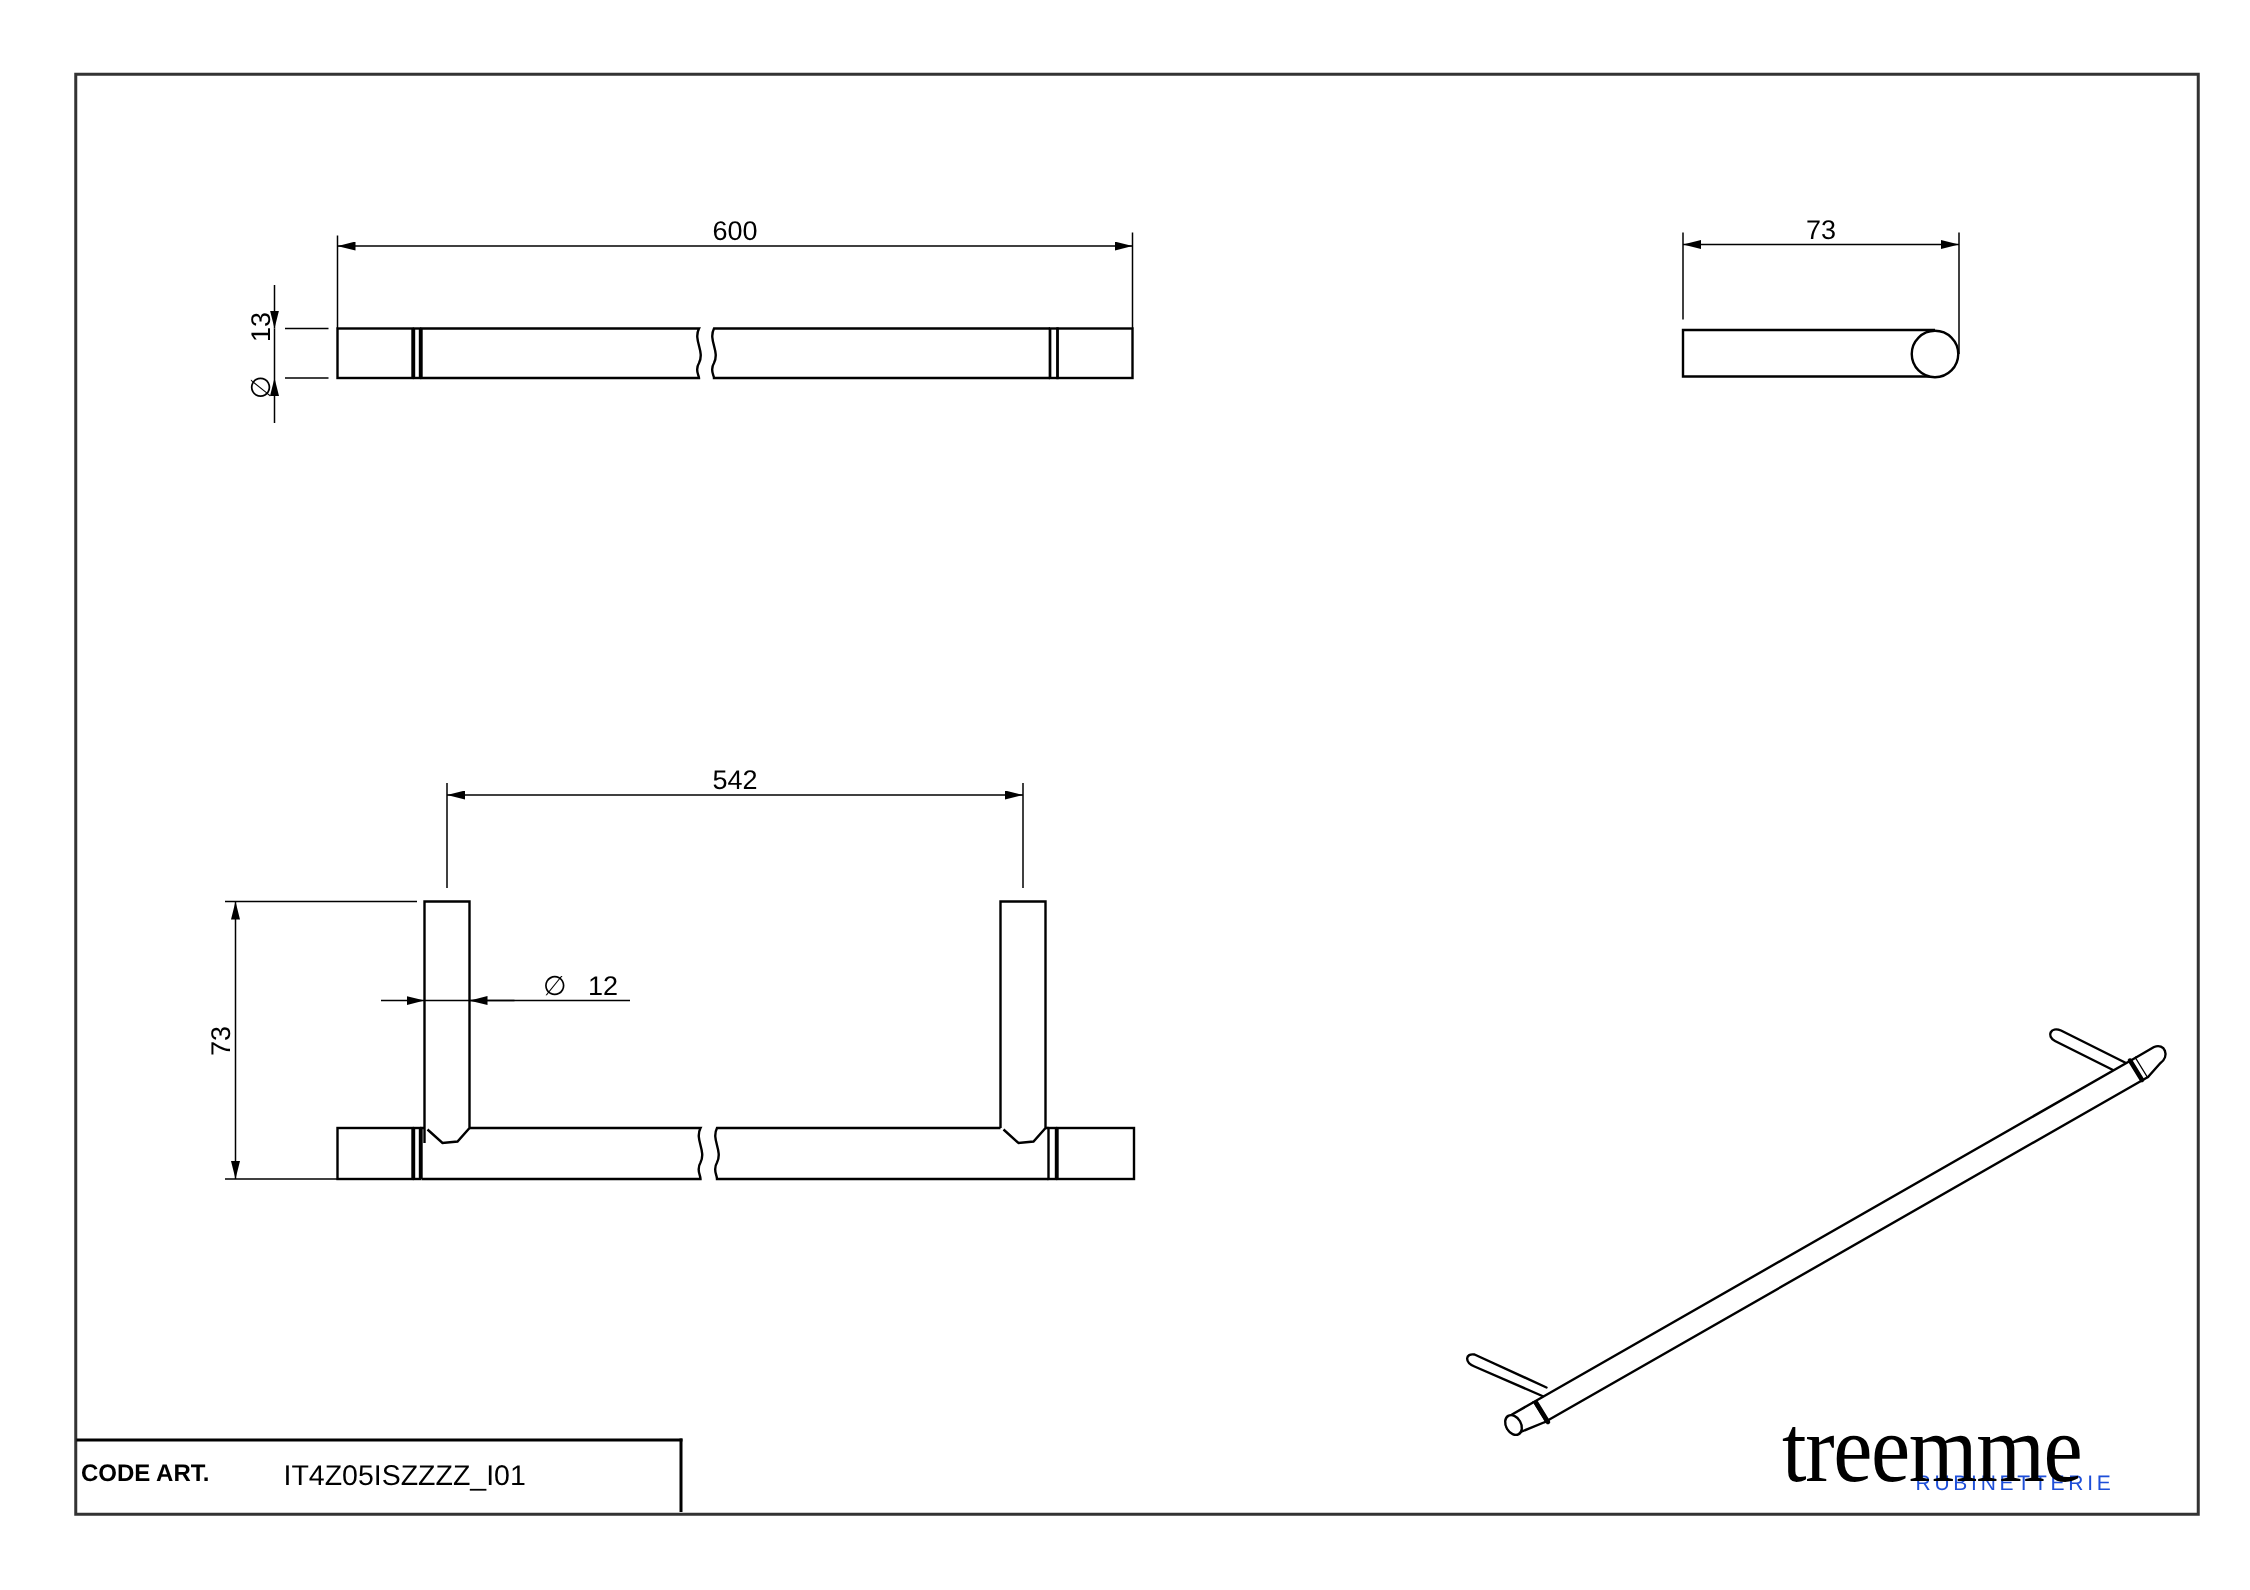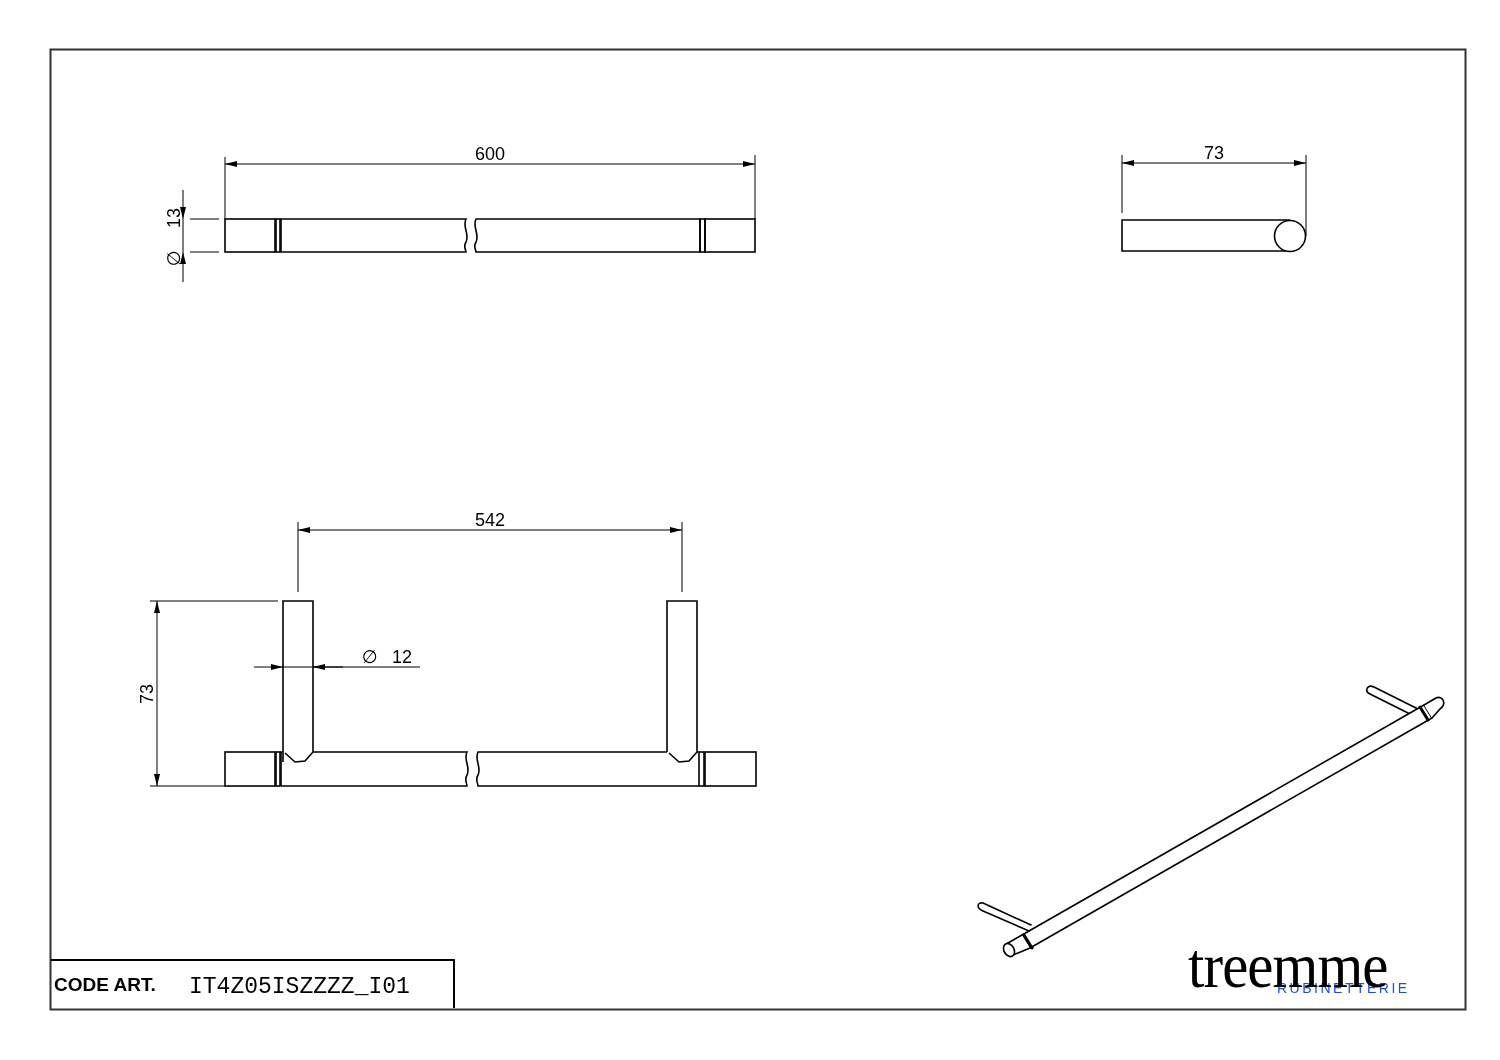--- a/index.html
+++ b/index.html
@@ -3,23 +3,23 @@
 <meta charset="utf-8">
 <style>
   html, body { margin: 0; padding: 0; background: #ffffff; }
   body { width: 1500px; height: 1060px; position: relative; overflow: hidden; }
   #sheet { position: absolute; left: 0; top: 0; width: 1428px; height: 1060px; }
   svg text { font-family: "Liberation Sans", "DejaVu Sans", sans-serif; fill: #000; }
   .dimtext { font-size: 18px; }
   .codebox { position: absolute; left: 51px; top: 959px; width: 404px; height: 49px;
              border-top: 2px solid #000; border-right: 2px solid #000; box-sizing: border-box; }
   .code-label { position: absolute; left: 3px; top: 13px; font-family: "Liberation Sans", sans-serif;
-                font-weight: bold; font-size: 19px; color: #000; }
-  .code-value { position: absolute; left: 138px; top: 13px; font-family: Liberation Mono, monospace;
-                font-size: 23px; color: #000; }
+                font-weight: bold; font-size: 16px; color: #000; }
+  .code-value { position: absolute; left: 138px; top: 13px; font-family: Liberation Sans, sans-serif;
+                font-size: 19px; color: #000; }
   .logo-sub { position: absolute; left: 1277px; top: 941px; font-family: "Liberation Sans", sans-serif;
               font-size: 14px; letter-spacing: 2.5px; color: #1d4ed8; margin-top: 39px; }
   .logo-main { position: absolute; left: 1188px; top: 934px; font-family: "Liberation Serif", "DejaVu Serif", serif;
                font-size: 64px; line-height: 64px; color: #000; letter-spacing: -1px; transform: scaleX(0.92); transform-origin: left top; }
 </style>
 </head>
 <body>
 
 <div id="sheet">
 <svg width="1500" height="1060" viewBox="0 0 1500 1060" xmlns="http://www.w3.org/2000/svg">

